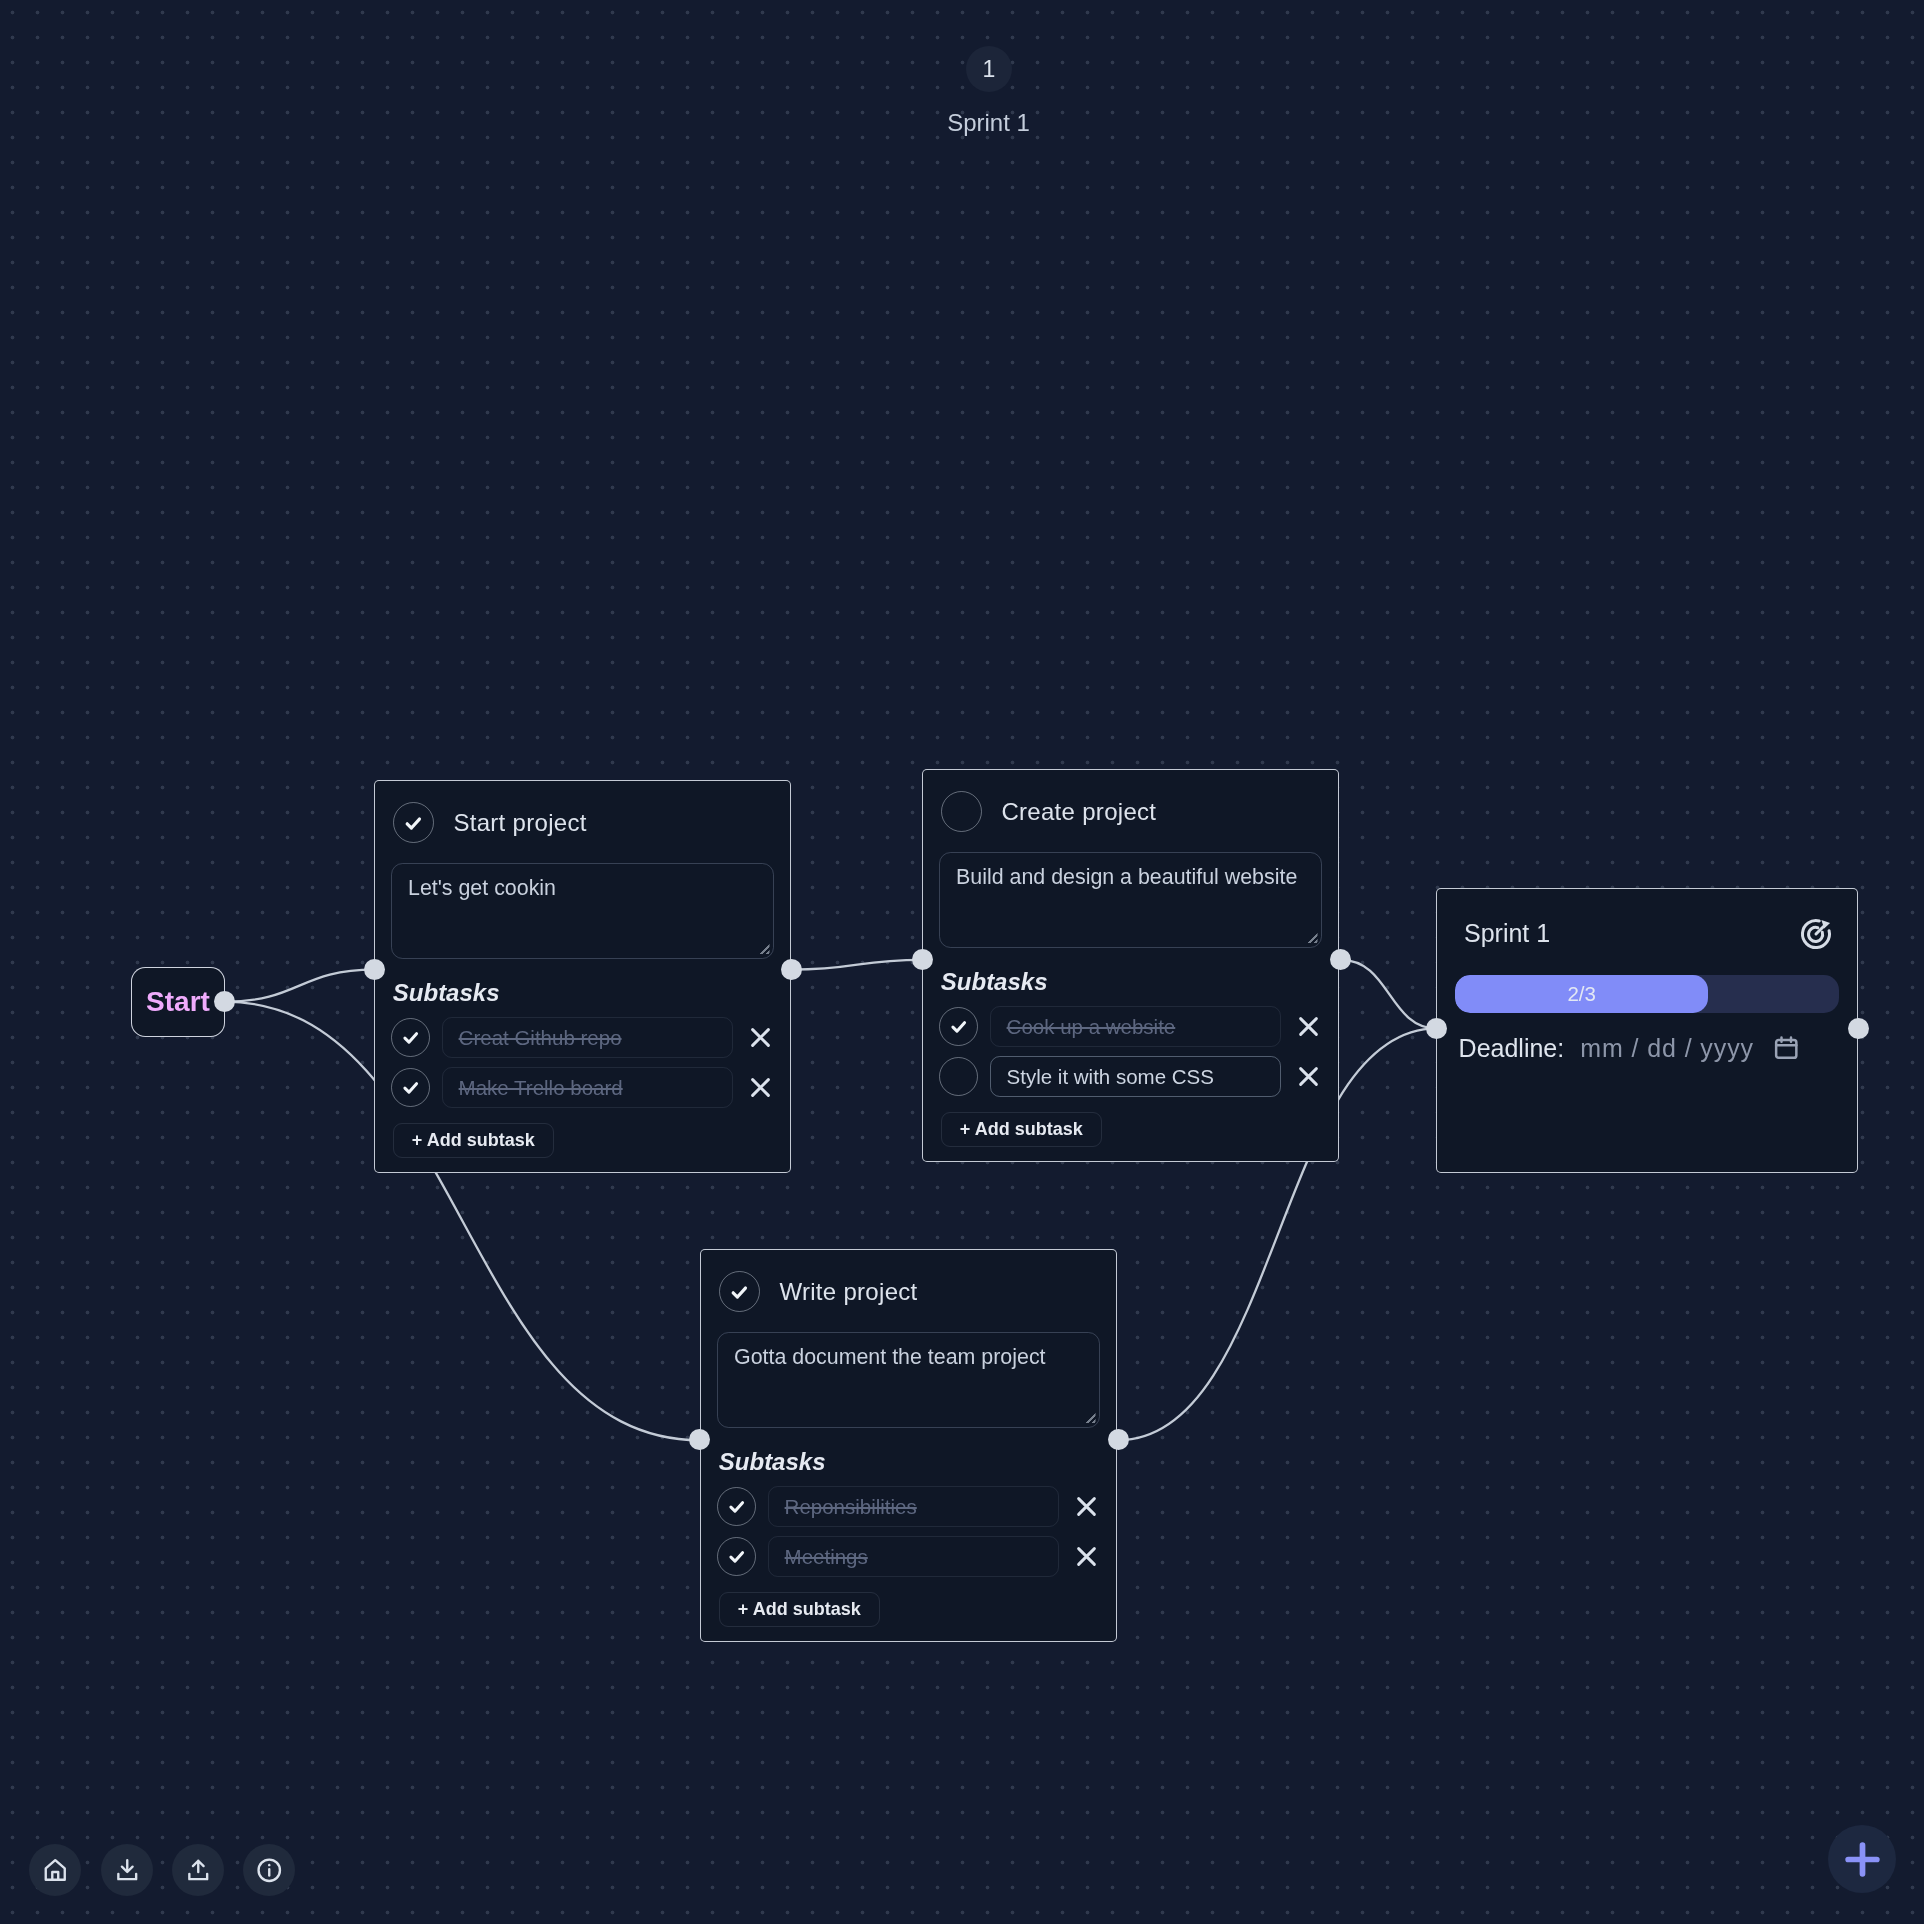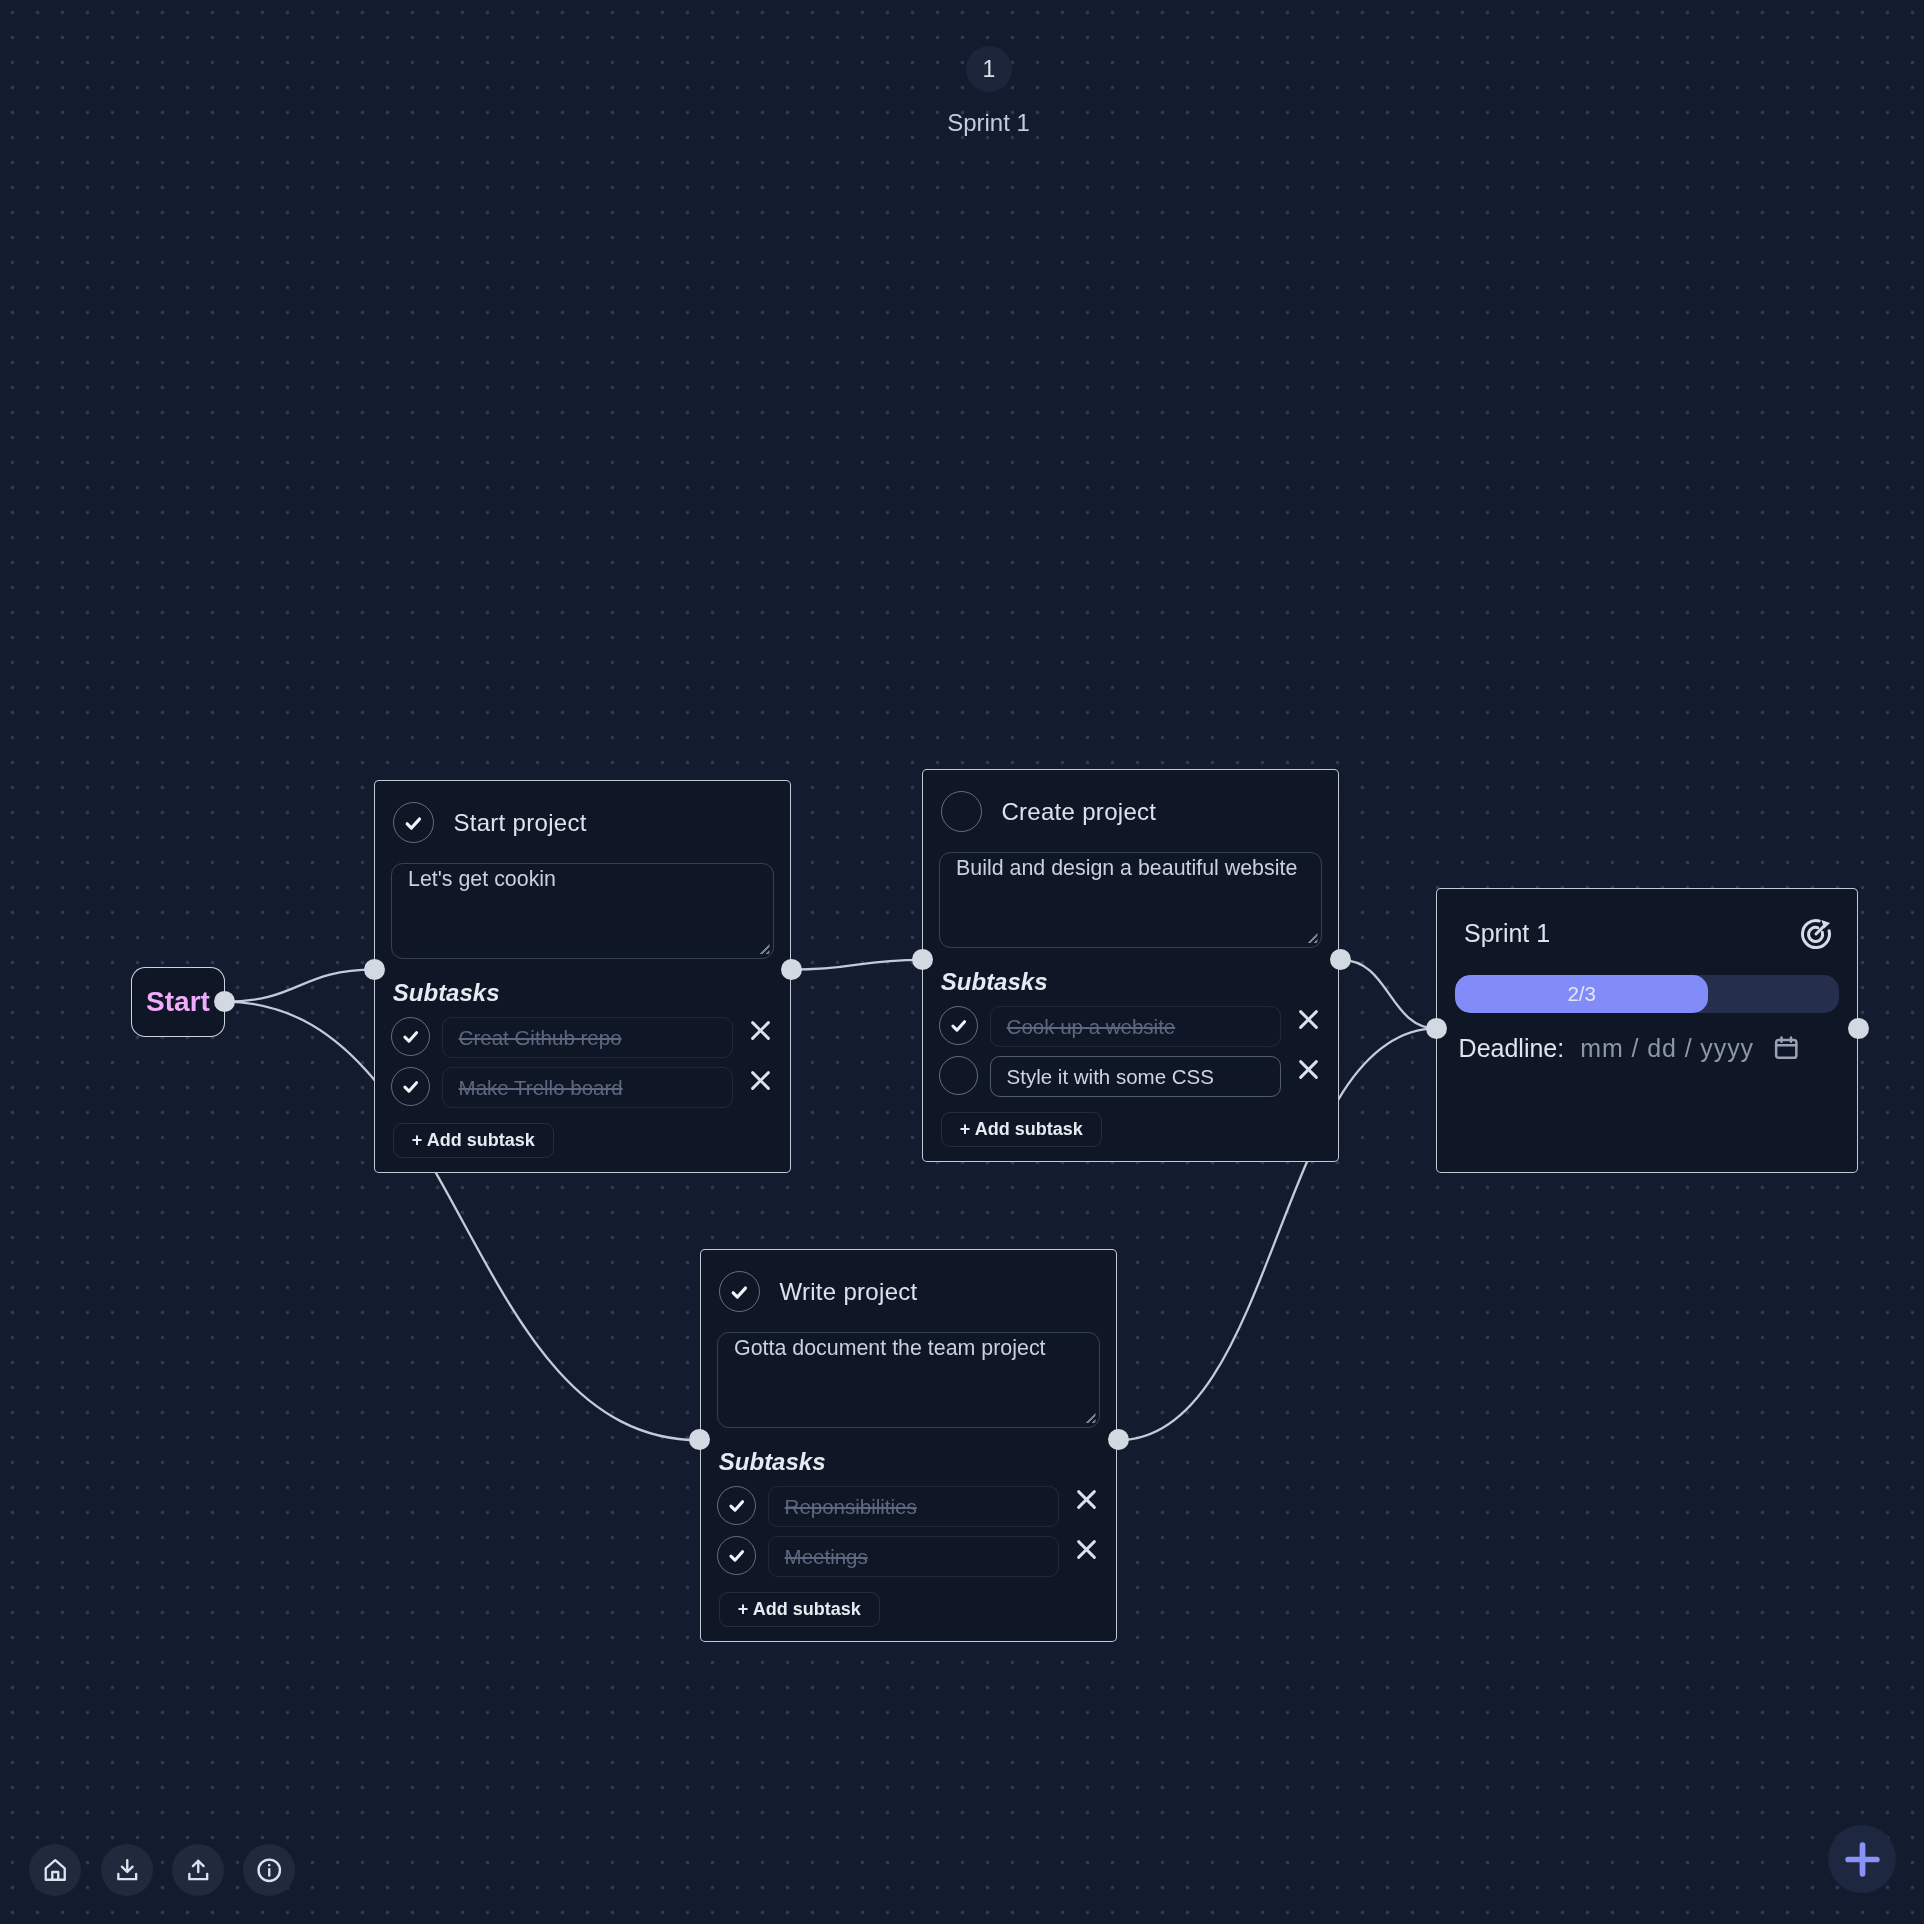--- a/index.html
+++ b/index.html
@@ -54,25 +54,25 @@
   .card-title { font-size:24px; color:#dde3ec; letter-spacing:0.3px; }
   .ta-wrap { position:relative; margin-top:19.6px; }
   .ta-wrap::after {
     content:""; position:absolute; right:4.5px; bottom:4.5px; width:13.4px; height:13.4px;
     background:repeating-linear-gradient(135deg, transparent 0 2.7px, rgba(203,213,225,0.55) 2.7px 4.5px);
     clip-path:polygon(100% 0, 100% 100%, 0 100%); pointer-events:none;
   }
   textarea.desc {
     display:block; width:100%; height:96px; resize:none; outline:none;
     background:transparent; border:1.8px solid rgba(122,134,160,0.38); border-radius:11.6px;
-    padding:2px 16px; font-family:inherit; font-size:21.4px; color:#c9d1de; line-height:1.3;
+    padding:11px 16px; font-family:inherit; font-size:21.4px; color:#c9d1de; line-height:1.3;
   }
   textarea.desc::placeholder { color:#69748b; }
   .subtasks-heading { margin-top:19.6px; padding-left:1.8px; font-size:24px; font-weight:600; color:#e6eaf2;font-style:italic; }
-  .subtask-row { display:flex; margin-top:10.7px; }
+  .subtask-row { display:flex; align-items:center; margin-top:10.7px; }
   .subtask-row + .subtask-row { margin-top:9px; }
   .subtask-box {
     flex:1; height:41px; margin:0 14.3px 0 11.6px; border-radius:9.8px;
     border:1.8px solid rgba(125,137,162,0.16); display:flex; align-items:center;
     padding:0 16px; font-size:20.5px; overflow:hidden; white-space:nowrap;
   }
   .subtask-box.done span { color:#5d6activ; }
   .subtask-box.done span { color:#5d6780; text-decoration:line-through; }
   .subtask-box.active { border-color:rgba(148,163,184,0.5); }
   .subtask-box.active span { color:#cdd5e2; }

